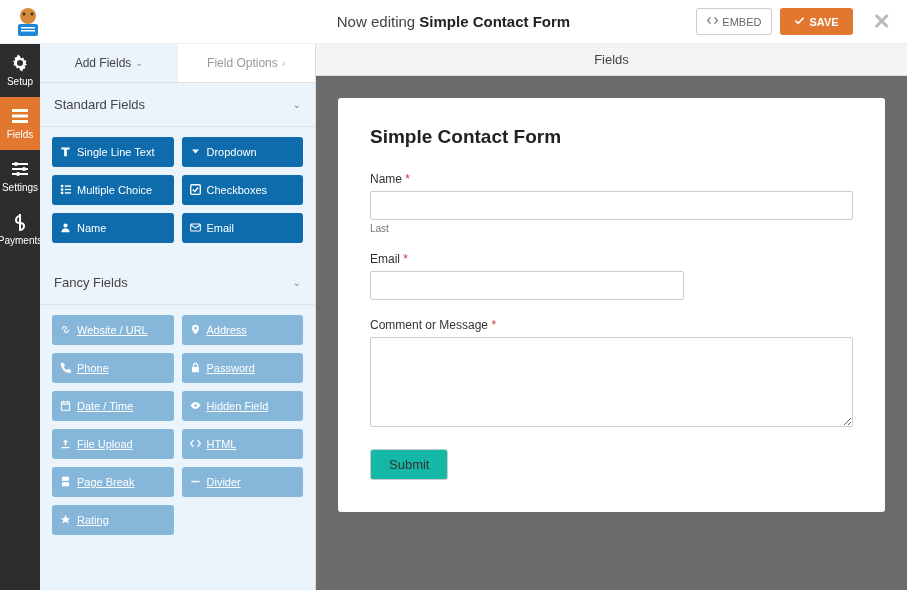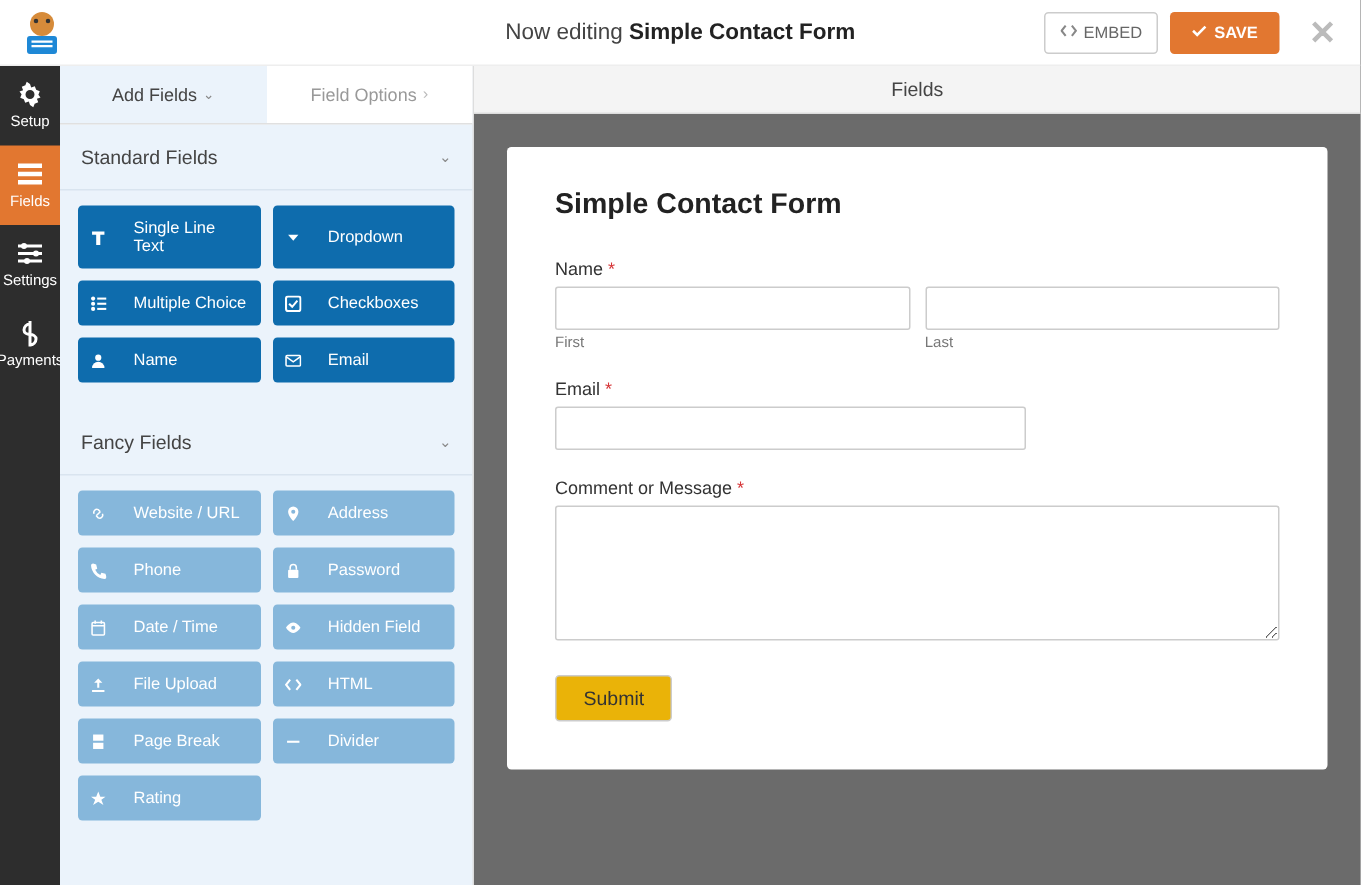--- a/index.html
+++ b/index.html
@@ -22,38 +22,38 @@
 .leftnav-item svg { width:18px; height:18px; fill:#fff; }
 
 .sidebar { width:276px; background:#ebf3fb; border-right:1px solid #ddd; overflow-y:auto; }
 .sidebar-top { display:flex; background:#fff; border-bottom:1px solid #e0e0e0; }
 .sidebar-tab { flex:1; text-align:center; padding:12px 0; font-size:12px; color:#444; cursor:pointer; display:flex; align-items:center; justify-content:center; gap:4px; }
 .sidebar-tab.inactive { color:#999; background:#fff; }
 .sidebar-tab.active { background:#ebf3fb; }
 
 .group-header { padding:14px 14px; font-size:13px; color:#444; display:flex; justify-content:space-between; align-items:center; cursor:pointer; border-bottom:1px solid #d9e4ef; }
 .field-grid { display:grid; grid-template-columns:1fr 1fr; gap:8px; padding:10px 12px 18px; }
-.field-btn { background:#0e6cad; color:#fff; font-size:11px; padding:9px 8px; border-radius:3px; cursor:pointer; display:flex; align-items:center; gap:18px; border:none; text-align:left; }
-.field-btn.disabled { background:#86b7db; }
+.field-btn { background:#0e6cad; color:#fff; font-size:11px; padding:9px 8px; border-radius:3px; cursor:pointer; display:flex; gap:6px; border:none; text-align:left; }
+.field-btn.disabled { background:#86b7db;text-decoration:underline; }
 .field-btn svg { width:11px; height:11px; fill:#fff; flex-shrink:0; }
 
 .main { flex:1; display:flex; flex-direction:column; background:#6b6b6b; }
 .main-tabbar { height:32px; background:#f4f4f4; border-bottom:1px solid #ddd; display:flex; align-items:center; justify-content:center; font-size:13px; color:#444; }
 .canvas-wrap { flex:1; padding:22px; overflow:auto; }
 .canvas { background:#fff; border-radius:3px; padding:28px 32px 32px; max-width:560px; margin:0; }
 .canvas h2 { font-size:19px; font-weight:600; color:#222; margin-bottom:24px; }
 .form-row { margin-bottom:18px; }
 .form-label { font-size:12px; color:#333; margin-bottom:5px; display:block; }
 .req { color:#d63638; }
 .name-inputs { display:flex; gap:10px; }
 .name-inputs > div { flex:1; }
 .sublabel { font-size:10px; color:#777; margin-top:3px; display:block; }
 .txt-input { width:100%; border:1px solid #ccc; padding:6px; font-size:13px; border-radius:2px; }
 .txt-area { width:100%; border:1px solid #ccc; padding:6px; font-size:13px; height:90px; resize:both; border-radius:2px; }
-.submit-btn { background:#eab308; border:1px solid #ccc; padding:7px 18px; font-size:13px; color:#333; border-radius:3px; cursor:pointer; }
+.submit-btn { background:#14b8a6; border:1px solid #ccc; padding:7px 18px; font-size:13px; color:#333; border-radius:3px; cursor:pointer; }
 </style>
 </head>
 <body>
 
 <div class="topbar">
   <div class="logo">
     <svg viewBox="0 0 32 32">
         <circle cx="16" cy="10" r="8" fill="#d68b3a"></circle>
         <circle cx="12" cy="8" r="1.5" fill="#333"></circle>
         <circle cx="20" cy="8" r="1.5" fill="#333"></circle>
@@ -263,24 +263,20 @@
       <span>Fields</span>
     </div>
     <div class="canvas-wrap">
       <div class="canvas">
         <h2>Simple Contact Form</h2>
         <div class="form-row">
           <label class="form-label"><span>Name</span> <span class="req">*</span></label>
           <div class="name-inputs">
             <div>
               <input class="txt-input" style="">
-              <span class="sublabel">First</span>
-            </div>
-            <div>
-              <input class="txt-input" style="">
               <span class="sublabel">Last</span>
             </div>
           </div>
         </div>
         <div class="form-row">
           <label class="form-label"><span>Email</span> <span class="req">*</span></label>
           <input class="txt-input" style="width: 65%;">
         </div>
         <div class="form-row">
           <label class="form-label"><span>Comment or Message</span> <span class="req">*</span></label>

